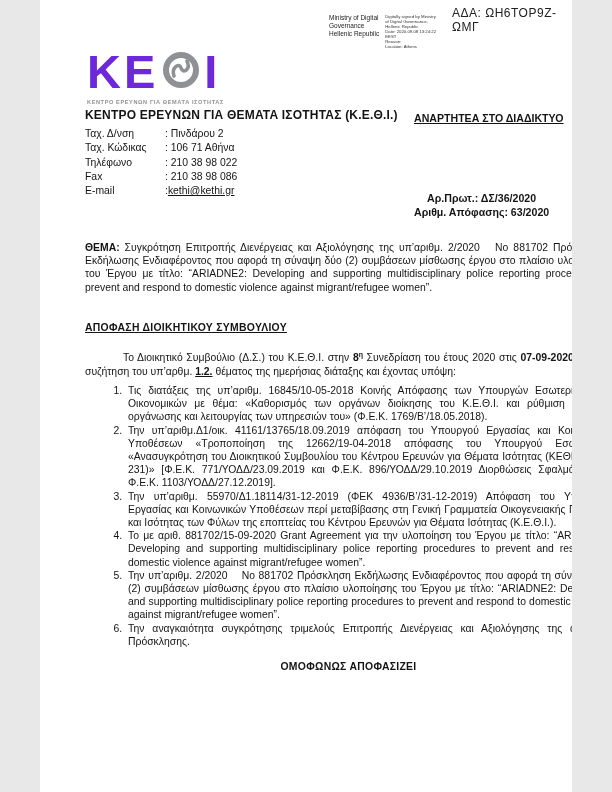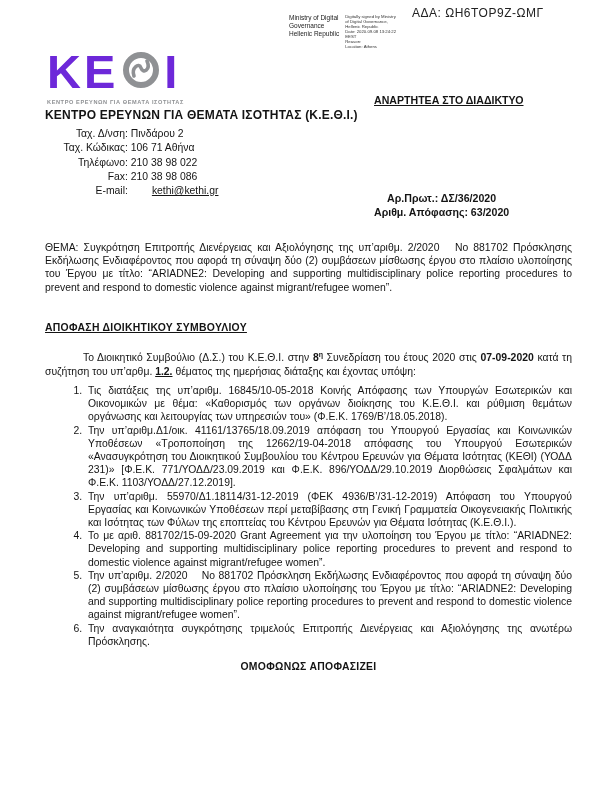--- a/index.html
+++ b/index.html
@@ -1,44 +1,44 @@
 <!DOCTYPE html>
 <html><head>
 <meta charset="utf-8">
 <style>
   * { margin:0; padding:0; box-sizing:border-box; }
   html,body { background:#e8e8e8; }
   .page {
-    position:relative; width:612px; height:792px; margin:0 auto;
+    position:relative; width:532px; height:792px; margin:0 auto;
     background:#ffffff; overflow:hidden;
     font-family:"Liberation Sans", sans-serif; color:#141414;
   }
   .ada {
     position:absolute; top:6px; left:412px;
     font-size:12px; letter-spacing:0.5px; color:#222;
   }
   .sig { position:absolute; top:14px; left:289px; display:flex; gap:6px; }
   .sig-authority { font-size:6.5px; line-height:8px; color:#222; }
   .sig-details { font-size:4.3px; line-height:5px; color:#333; width:78px; }
   .logo { position:absolute; top:48px; left:47px; }
   .logo-letters { display:flex; align-items:center; color:#6d28d9; font-weight:bold; font-size:47px; letter-spacing:3px; line-height:44px; }
   .logo-theta { margin:0 2px; display:inline-block; }
   .logo-subtitle { margin-top:3px; font-size:5.6px; letter-spacing:0.6px; color:#8f9194; font-weight:bold; }
   .org-title { position:absolute; top:100px; left:45px; font-size:12px; font-weight:bold; letter-spacing:0.2px;margin-top:8px; }
-  .anartitea { position:absolute; top:94px; left:374px; font-size:10.6px; font-weight:bold; text-decoration:underline; }
-  .contact { position:absolute; top:127px; left:45px; font-size:10.4px; line-height:14.3px;text-align:right; }
+  .anartitea { position:absolute; top:112px; left:374px; font-size:10.6px; font-weight:bold; text-decoration:underline; }
+  .contact { position:absolute; top:127px; left:45px; font-size:10.4px; line-height:14.3px; }
   .contact-row { display:flex; }
   .contact-row .lbl { width:80px; }
-  .contact a { color:#141414;margin-left:24px; }
+  .contact a { color:#141414; }
   .protocol { position:absolute; top:192px; left:374px; font-size:10.6px; font-weight:bold; line-height:13.5px;text-align:center; }
   .body {
     position:absolute; top:241px; left:45px; width:527px;
     font-size:10.4px; line-height:13.2px; text-align:justify;
   }
-  .subject b { font-weight:normal; }
+  .subject b { font-weight:bold; }
   .decision-heading { margin-top:27px; font-weight:bold; text-decoration:underline; letter-spacing:0.3px; }
   .intro { margin-top:14px; text-indent:38px; }
   .intro sup { font-size:7px; }
   .intro .itemno { text-decoration:underline; }
   ol.considerations { margin-top:6px; padding-left:40px; }
   ol.considerations li { padding-left:3px; margin:0; }
   .outcome { margin-top:12px; text-align:center; font-weight:bold; letter-spacing:0.3px; }
 </style>
 </head>
 <body>

